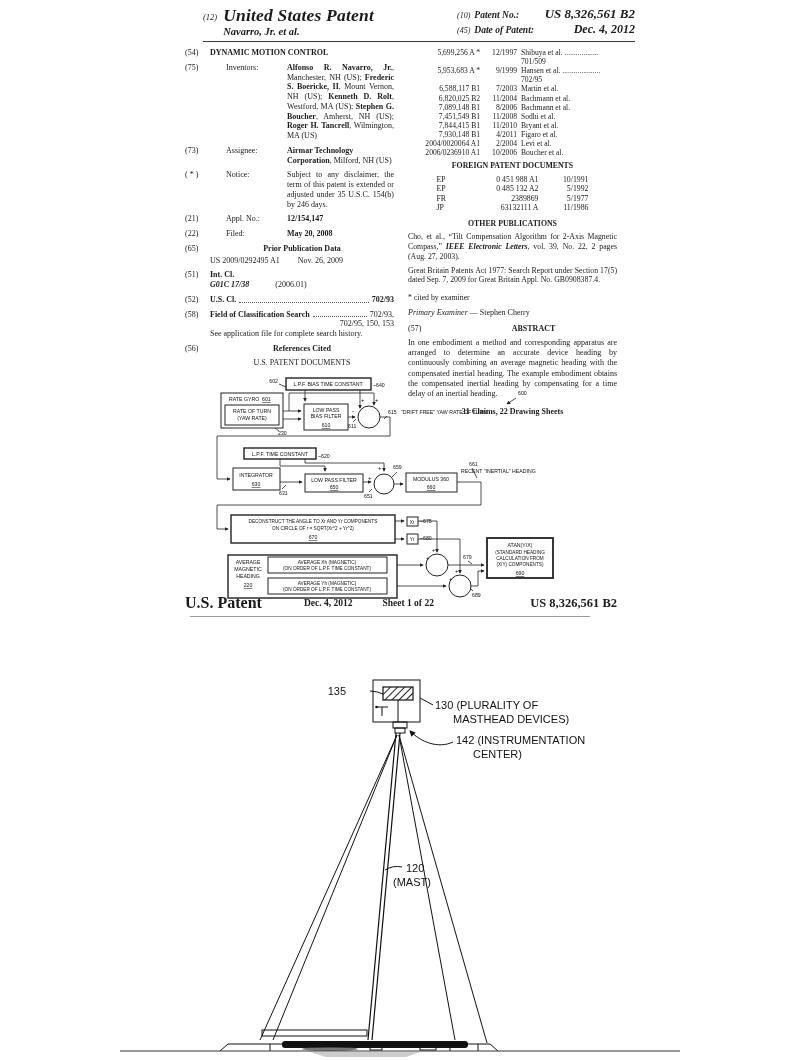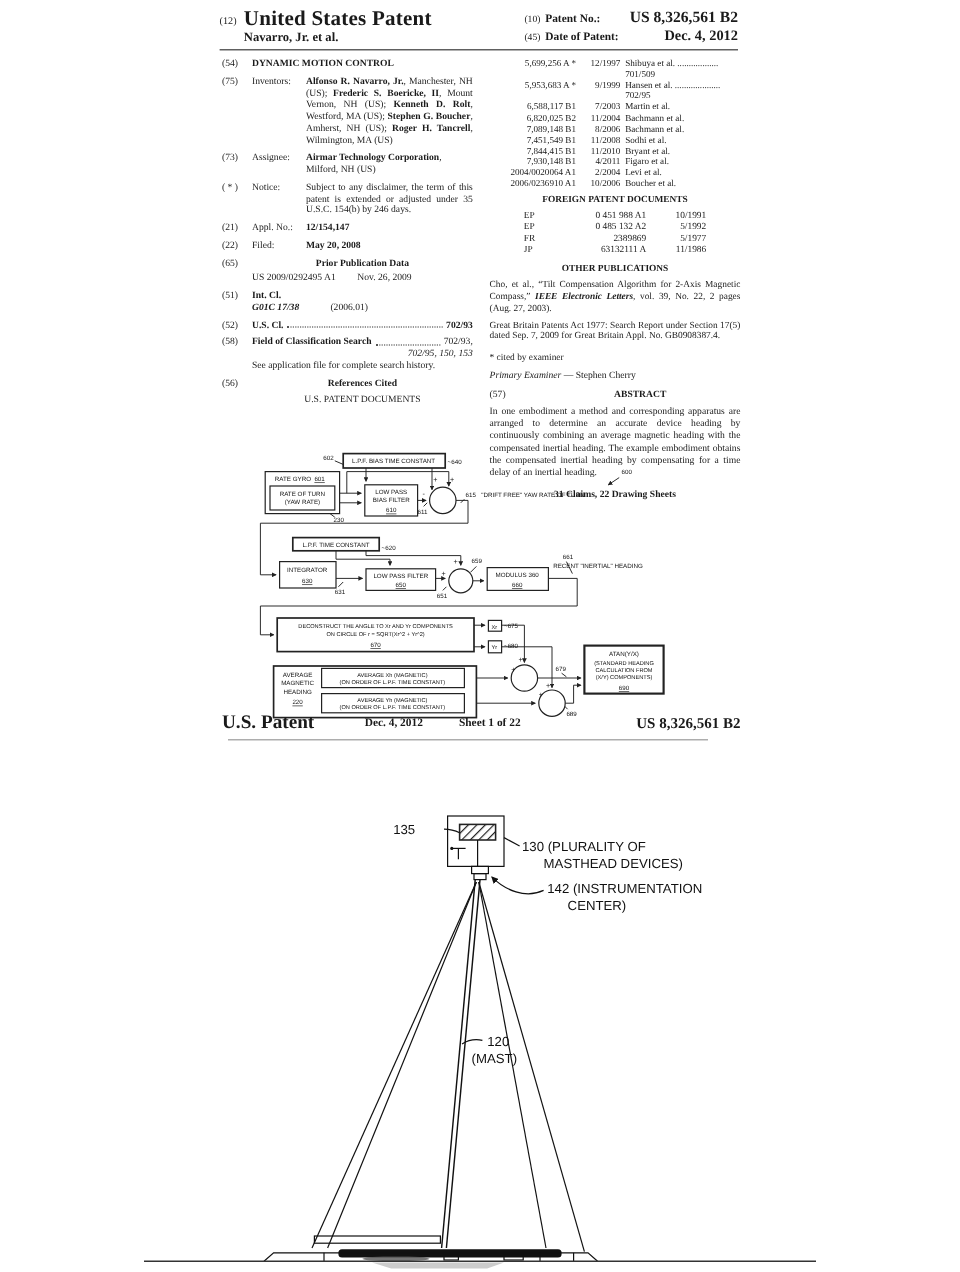--- a/index.html
+++ b/index.html
@@ -1,42 +1,42 @@
 <!DOCTYPE html>
 <html><head>
 <meta charset="utf-8">
 <style>
   html,body{margin:0;padding:0;background:#fff;}
   .page{position:relative;width:800px;height:1060px;background:#fff;color:#1a1a1a;
         font-family:"Liberation Serif",serif;overflow:hidden;}
   
-  .hdr{position:absolute;left:183px;top:6px;width:432px;display:flex;justify-content:space-between;
-       border-bottom:1.6px solid #3a3a3a;padding-bottom:4px;}
+  .hdr{position:absolute;left:203px;top:6px;width:432px;display:flex;justify-content:space-between;
+       border-bottom:1.6px solid #3a3a3a;padding-bottom:4px;font-style:italic;}
   .hdr-left{display:flex;gap:6px;}
   .hdr-num{font-size:8.5px;padding-top:6px;}
   .hdr-title{font-size:17.5px;font-weight:bold;letter-spacing:.2px;line-height:1.05;}
   .hdr-party{font-size:10.5px;font-weight:bold;margin-top:2px;}
   .hdr-right{width:178px;}
   .pr{display:flex;align-items:baseline;gap:4px;justify-content:space-between;}
   .pr .c{font-size:8px;}
   .pr .l{font-size:9.5px;font-weight:bold;flex:1;}
   .pr .v1{font-size:13px;font-weight:bold;white-space:nowrap;}
   .pr .v2{font-size:12px;font-weight:bold;white-space:nowrap;}
   
   .cols{position:absolute;left:185px;top:48px;width:432px;display:flex;gap:14px;}
   .col{width:209px;font-size:8px;line-height:1.22;}
   .row{display:grid;grid-template-columns:22px 1fr;gap:3px;margin-bottom:5px;}
-  .row3{display:grid;grid-template-columns:22px 42px 1fr;gap:3px;margin-bottom:5px;}
+  .row3{display:grid;grid-template-columns:22px 42px 1fr;gap:19px;margin-bottom:5px;}
   .b{font-weight:bold;}
   .i{font-style:italic;}
   .ctr{text-align:center;}
   .just{text-align:justify;}
   .dotlead{display:flex;align-items:flex-end;}
   .dots{flex:1;border-bottom:1px dotted #555;margin:0 3px;transform:translateY(-2px);}
-  .rt{text-align:right;font-style:italic;}
+  .rt{text-align:right;}
   .refrow{display:grid;grid-template-columns:56px 30px 1fr;gap:5px;font-size:7.8px;}
   .refrow .n{text-align:right;}
   .prow{display:grid;grid-template-columns:72px 33px 1fr;gap:4px;font-size:7.6px;line-height:1.2;}
   .prow .n,.prow .d{text-align:right;white-space:nowrap;}
   .frow{display:grid;grid-template-columns:22px 72px 42px;gap:8px;font-size:7.8px;width:max-content;margin:0 auto;}
   .frow .fn{text-align:right;}
   .frow .fd{text-align:right;}
   .gap4{height:4px;}.gap6{height:6px;}.gap8{height:8px;}
   .pubp{font-size:7.8px;line-height:1.25;text-align:justify;margin-bottom:4px;}
   .abshead{display:grid;grid-template-columns:22px 1fr;gap:20px;margin:6px 0 4px;}

